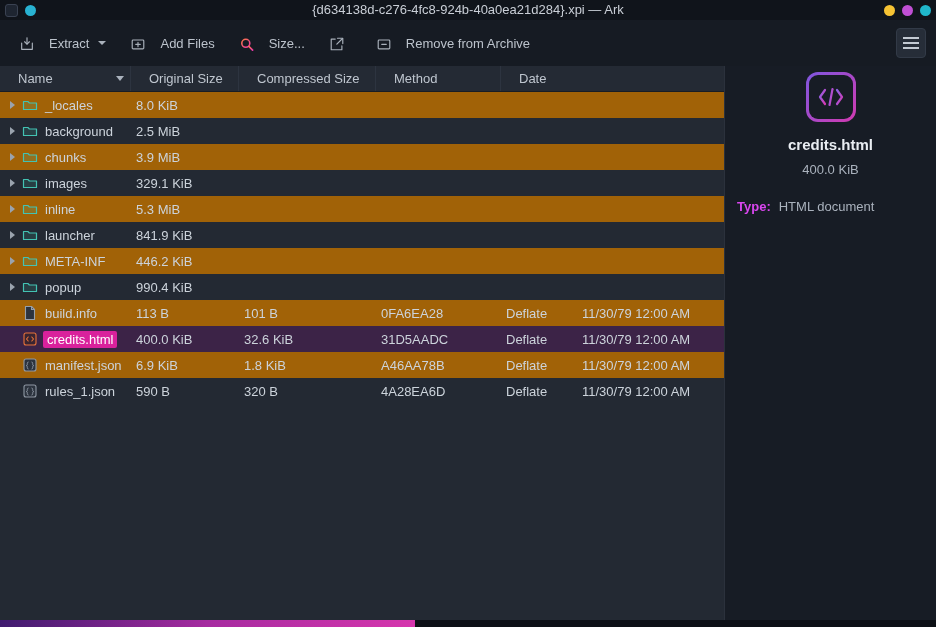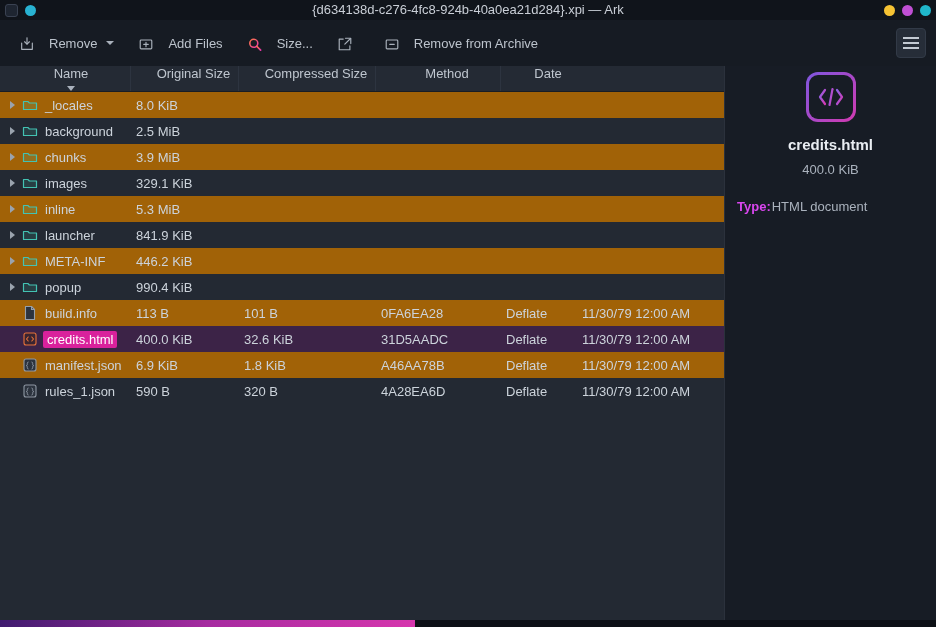--- a/index.html
+++ b/index.html
@@ -32,21 +32,21 @@
   .chev { width: 0; height: 0; border-left: 4px solid transparent; border-right: 4px solid transparent; border-top: 4px solid #a9b1bb; margin-left: 2px; }
   .menu-btn { margin-left: auto; width: 30px; height: 30px; border-radius: 4px; background: #262d38; border: 1px solid #323a47;
               display: flex; flex-direction: column; justify-content: center; align-items: center; gap: 3px; cursor: pointer; }
   .menu-btn i { display: block; width: 16px; height: 2px; background: #c3cad3; }
 
   
   .main { display: flex; height: 554px; }
   .table-wrap { width: 725px; background: #232933; border-right: 1px solid #2b313c; display: flex; flex-direction: column; }
   .thead, .trow { display: grid; grid-template-columns: 131px 108px 137px 125px 76px 1fr; height: 26px; align-items: center; }
   .thead { background: #242a34; border-bottom: 1px solid #181d25; }
-  .th { display: flex; align-items: center; height: 100%; padding-left: 18px; color: #bfc6cf; border-right: 1px solid #2d3440; flex-direction: column; }
+  .th { display: flex; align-items: center; height: 100%; padding-left: 18px; color: #bfc6cf; border-right: 1px solid #2d3440; }
   .th:last-child { border-right: none; }
   .th.name { justify-content: space-between; padding-right: 6px; }
   .sort { width: 0; height: 0; border-left: 4px solid transparent; border-right: 4px solid transparent; border-top: 5px solid #aab2bd; }
   .tbody { flex: 1; overflow: hidden; }
   .trow.even { background: #a16207; }
   .trow.odd { background: #232933; }
   .trow.selected { background: var(--selection-bg, #3c2347); }
   .cell { padding-left: 5px; white-space: nowrap; overflow: hidden; }
   .name-cell { display: flex; align-items: center; }
   .expander { width: 14px; display: inline-flex; justify-content: center; margin-right: 3px; flex: none; }
@@ -56,21 +56,21 @@
   .fname.hl { background: var(--accent, #d9219c); color: #fff; padding: 1px 4px; border-radius: 2px; margin-left: -2px; }
 
   
   .details { flex: 1; background: #171c25; display: flex; flex-direction: column; align-items: center; padding-top: 6px; }
   .d-icon-outer { width: 50px; height: 50px; border-radius: 12px; padding: 3px; background: linear-gradient(135deg, #7e57e0, #d23ab0); }
   .d-icon-inner { width: 100%; height: 100%; border-radius: 9px; background: #171c25; display: flex; align-items: center; justify-content: center; }
   .d-name { margin-top: 14px; font-size: 15px; font-weight: bold; color: #e9edf2; }
   .d-size { margin-top: 9px; color: #aab2bd; }
   .d-type { margin-top: 22px; align-self: flex-start; padding-left: 12px; }
   .d-type .lbl { font-weight: bold; color: #d946ef; }
-  .d-type .val { color: #aab2bd; margin-left: 1px; }
+  .d-type .val { color: #aab2bd; margin-left: 8px; }
 
   
   .footer { height: 7px; background: #0d1016; position: relative; }
   .footer .prog { position: absolute; left: 0; top: 0; bottom: 0; width: 415px;
                   background: linear-gradient(90deg, #3f1a6e, #a62ba0, #d636ad); }
 </style>
 </head>
 <body>
 
 <div class="titlebar">
@@ -89,21 +89,21 @@
 <div class="toolbar">
 
   <button class="tbtn">
     <span class="ficon">
       <svg width="18" height="18" viewBox="0 0 18 18" fill="none" stroke="#a9b1bb" stroke-width="1.3" stroke-linecap="round" stroke-linejoin="round">
         <path d="M3 8v7h12V8"></path>
           <path d="M9 2v7"></path>
           <path d="M6.3 6.5 9 9.2 11.7 6.5"></path>
       </svg>
     </span>
-    <span>Remove</span>
+    <span>Extract</span>
     <span class="chev"></span>
   </button>
 
   <button class="tbtn">
     <span class="ficon">
       <svg width="18" height="18" viewBox="0 0 18 18" fill="none" stroke="#a9b1bb" stroke-width="1.3" stroke-linecap="round" stroke-linejoin="round">
         <rect x="2.5" y="4.5" width="13" height="10" rx="1"></rect>
           <path d="M9 7v5M6.5 9.5h5"></path>
       </svg>
     </span>

